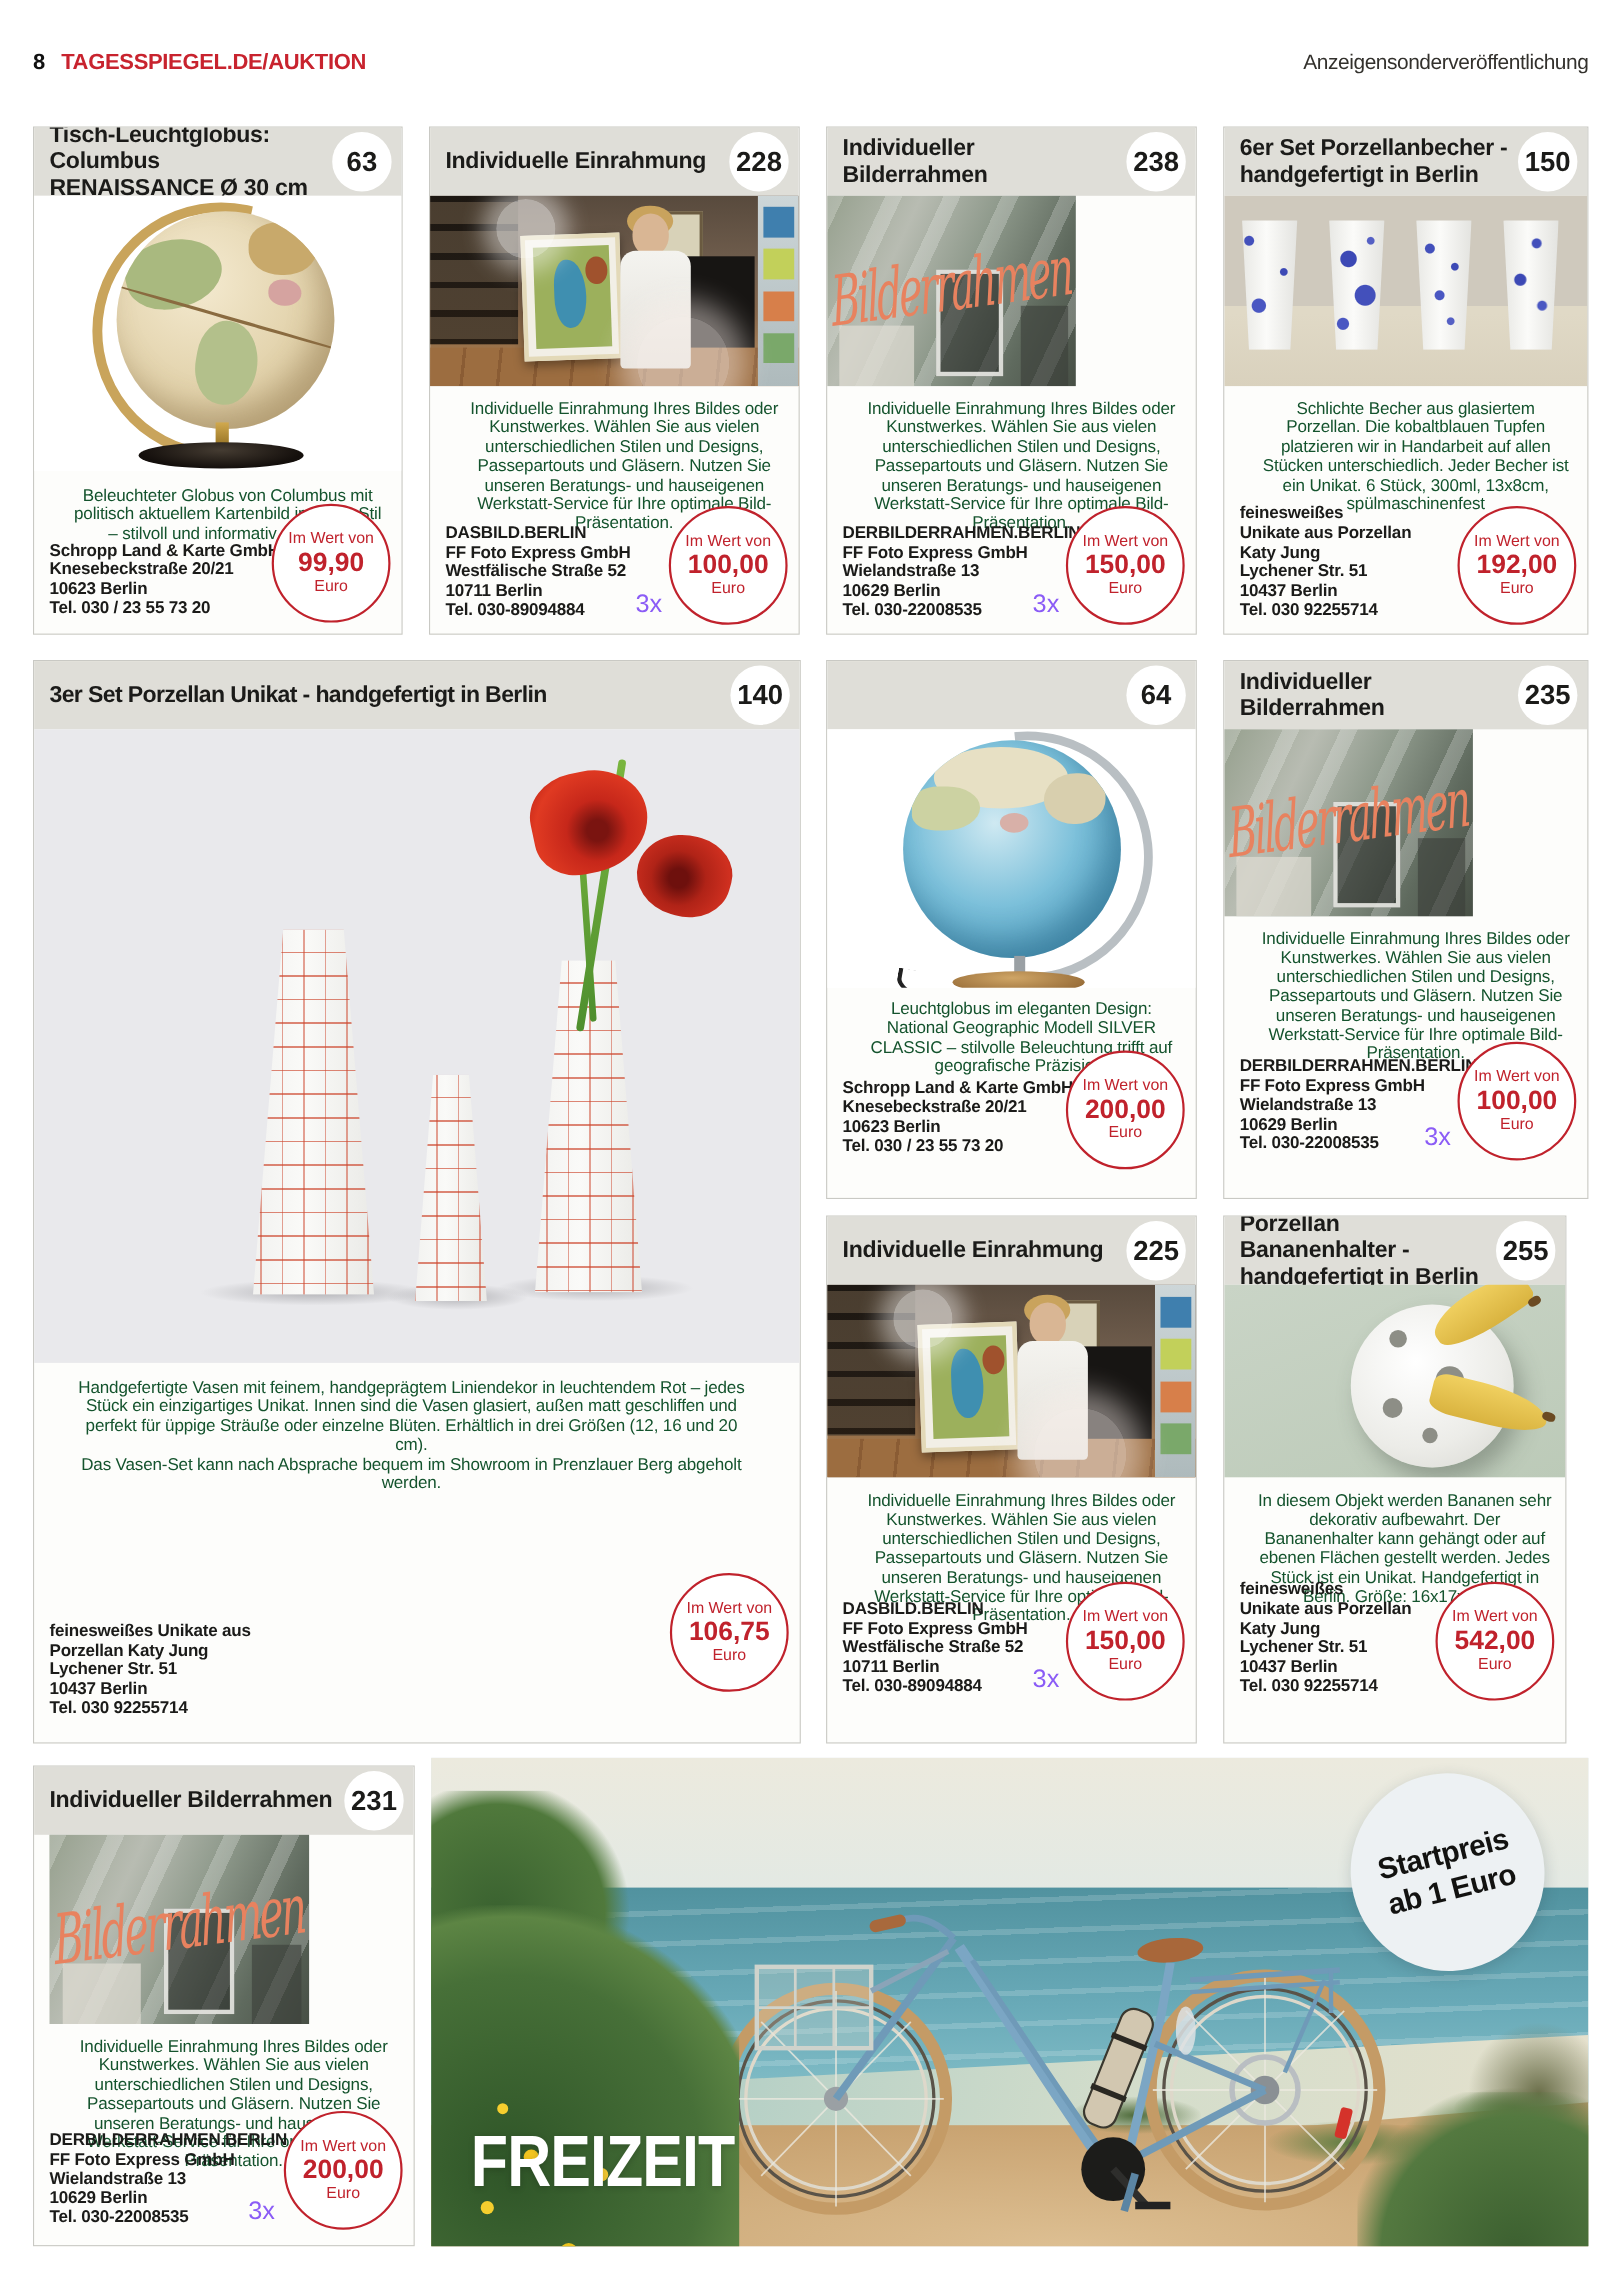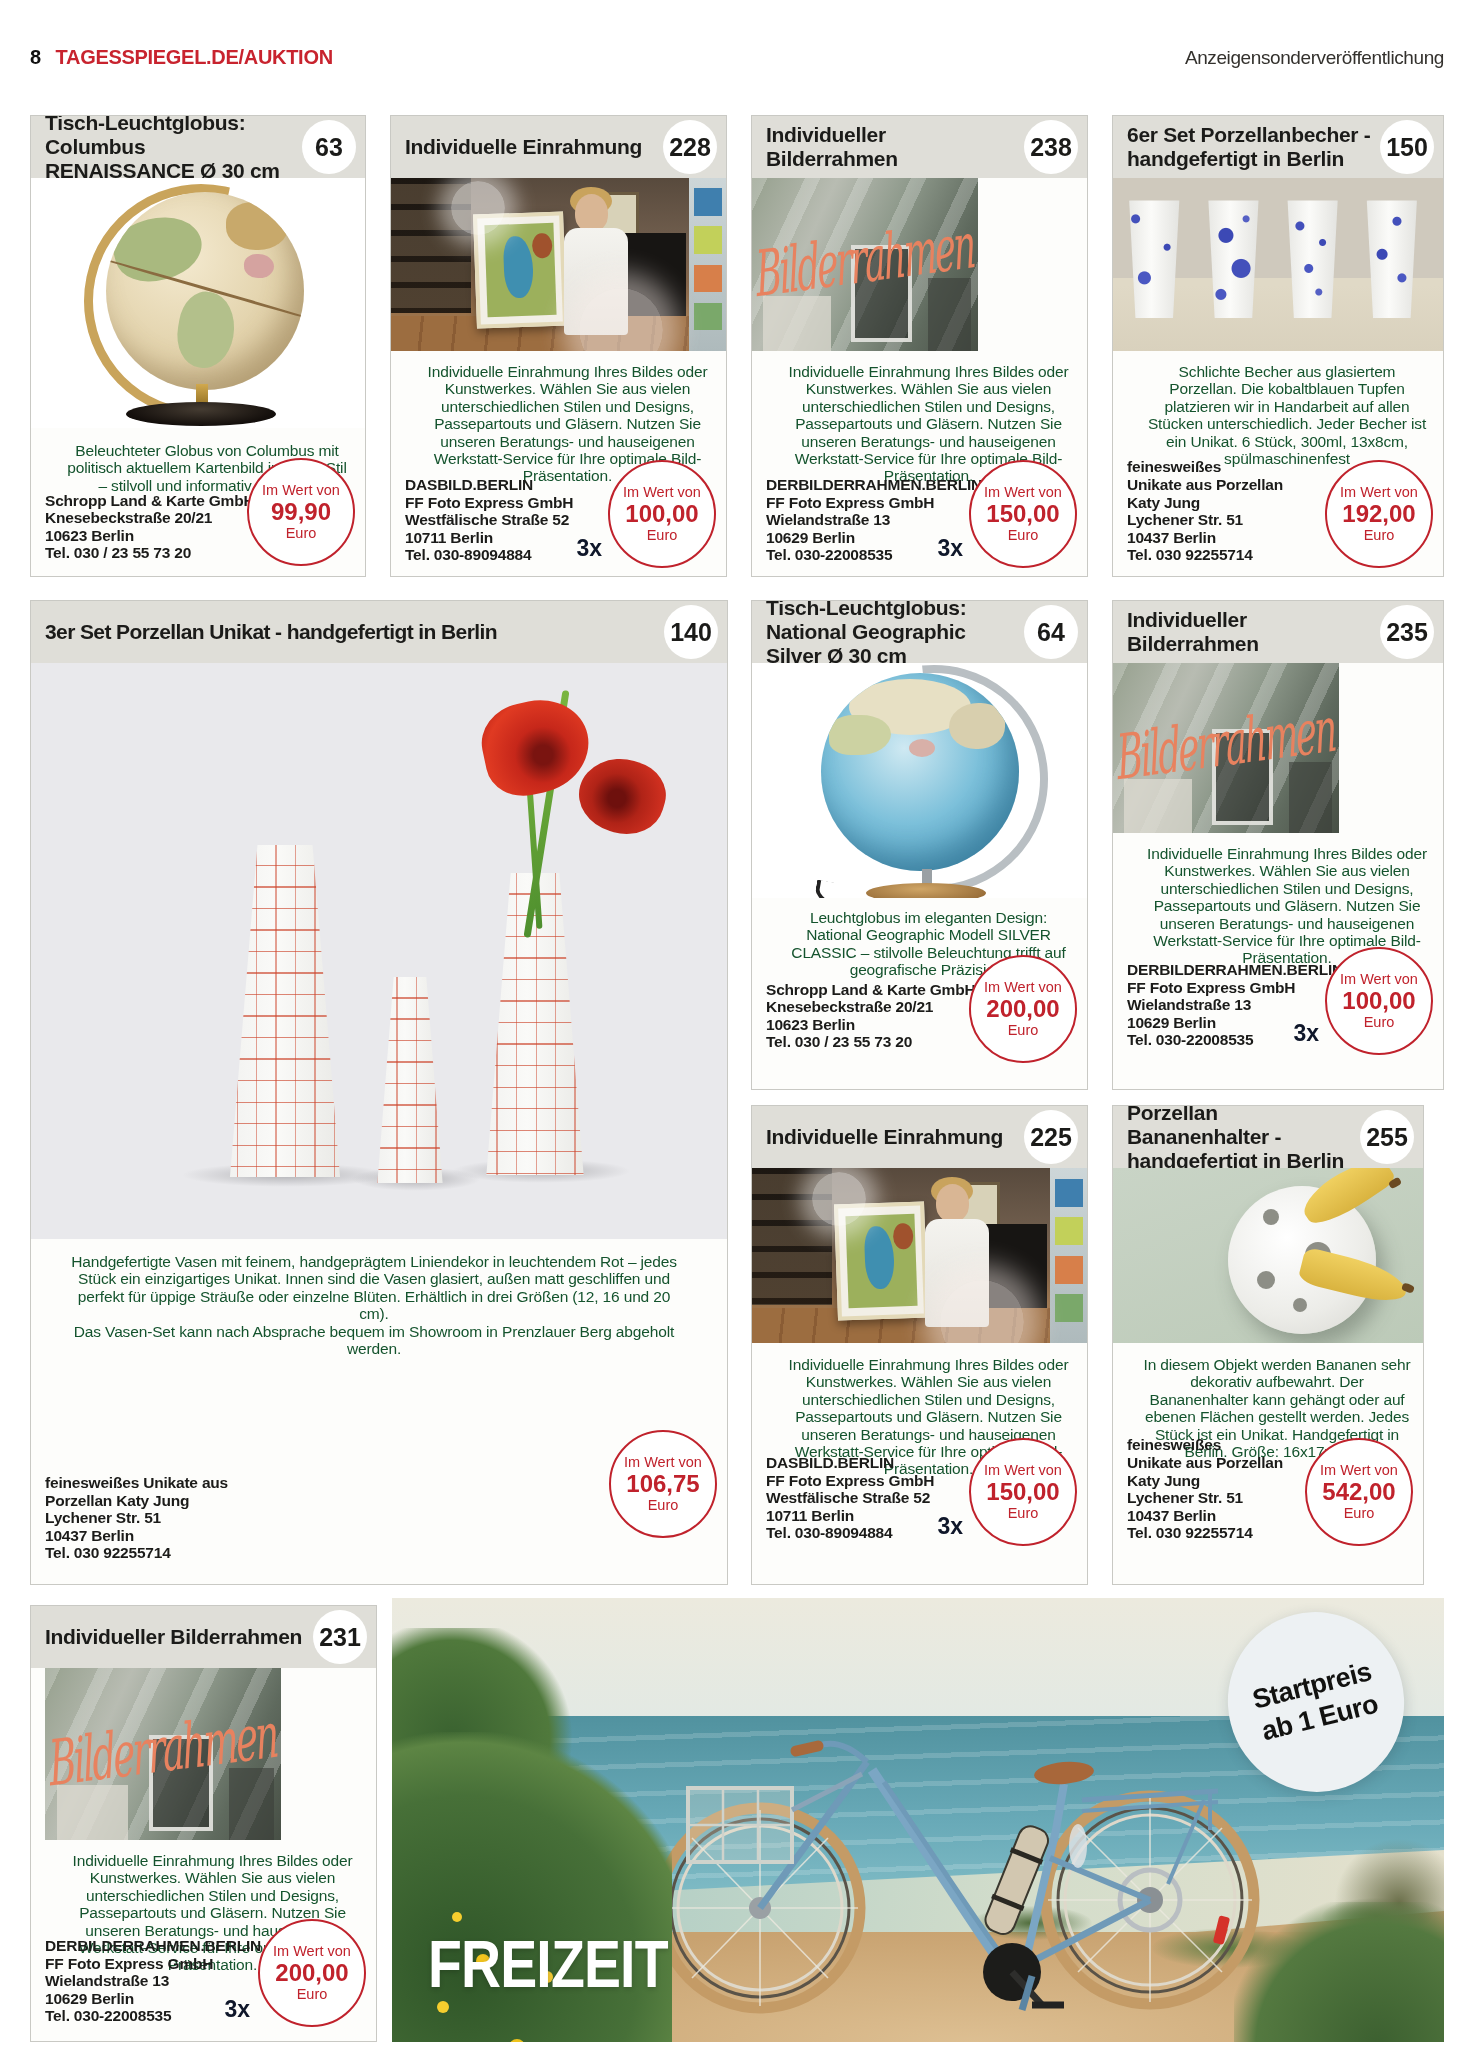--- a/index.html
+++ b/index.html
@@ -18,21 +18,21 @@
        display:flex;align-items:center;justify-content:center;font-size:25px;font-weight:bold;color:#1b1b19;}
   .img{position:absolute;left:0;top:62px;right:0;overflow:hidden;}
   .img *{position:absolute;}
   .desc{position:absolute;left:30px;right:12px;margin:0;font-size:15.5px;line-height:17.4px;color:#14532d;letter-spacing:-.15px;text-align:center;}
   .contact{position:absolute;left:14px;font-size:15.5px;line-height:17.6px;font-weight:bold;color:#1b1b19;letter-spacing:-.2px;}
   .contact span{display:block;}
   .price{position:absolute;right:10px;width:104px;height:104px;border:2px solid #c0222c;border-radius:50%;background:#fff;
          display:flex;flex-direction:column;align-items:center;justify-content:center;color:#c0222c;text-align:center;}
   .pl,.pc{font-size:14.5px;line-height:17px;}
   .pa{font-size:24px;line-height:26px;font-weight:bold;}
-  .mult{position:absolute;color:#0f172a;font-size:23px;font-weight:bold;}
+  .mult{position:absolute;color:#8b5cf6;font-size:23px;font-weight:normal;}
   
   .s-ga{background:#fff;}
   .s-ga .arm{left:50%;top:6px;width:216px;height:216px;margin-left:-114px;border:9px solid #c9a45b;border-radius:50%;
              clip-path:polygon(-8% -6%,52% -6%,52% 106%,-8% 106%);transform:rotate(12deg);}
   .s-ga .sph{left:50%;top:14px;width:198px;height:198px;margin-left:-92px;border-radius:50%;overflow:hidden;
              background:radial-gradient(circle at 38% 32%,#f4ead0,#e2d2ab 55%,#c9b385);
              box-shadow:inset -12px -16px 26px rgba(120,95,55,.35);}
   .s-ga .sph i{position:absolute;border-radius:45% 55% 50% 50%;}
   .s-ga .l1{left:8px;top:26px;width:88px;height:62px;background:#a9b97f;transform:rotate(-15deg);}
   .s-ga .l2{right:16px;top:10px;width:62px;height:48px;background:#c8a96b;}
@@ -333,21 +333,20 @@
   </div>
   <div class="price" style="bottom:46px;">
     <span class="pl">Im Wert von</span>
     <b class="pa">106,75</b>
     <span class="pc">Euro</span>
   </div>
 </article>
 
 <article class="card" style="left:751px;top:600px;width:337px;height:490px;">
   <header class="band">
-    <h2 class="title">Tisch-Leuchtglobus: National Geographic Silver Ø 30 cm</h2>
     <span class="lot">64</span>
   </header>
   <div class="img s-gb" style="height:235px;">
     <i class="arm"></i>
     <span class="sph">
         <i class="a1"></i>
         <i class="a2"></i>
         <i class="a3"></i>
         <i class="a4"></i>
       </span>

